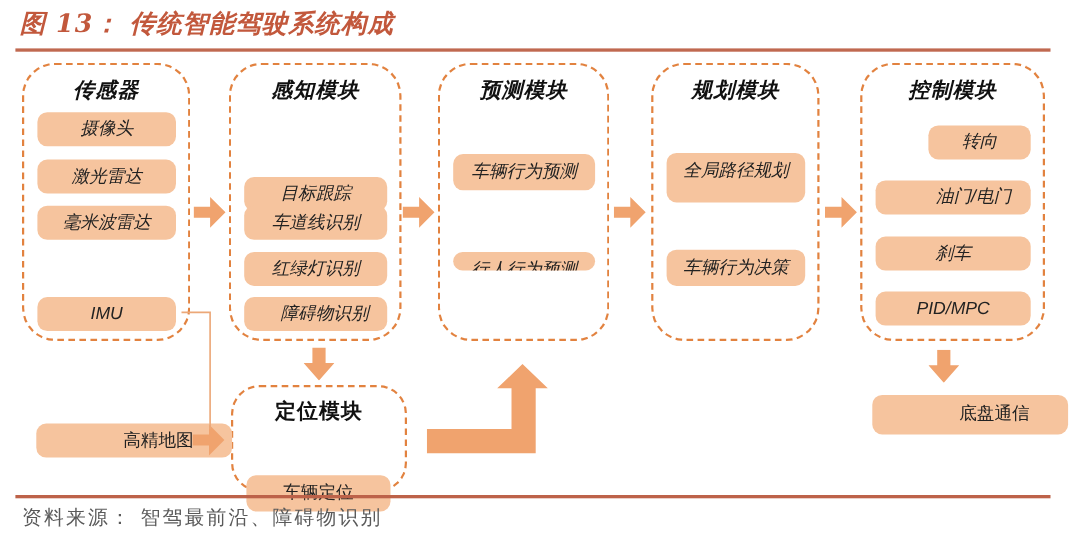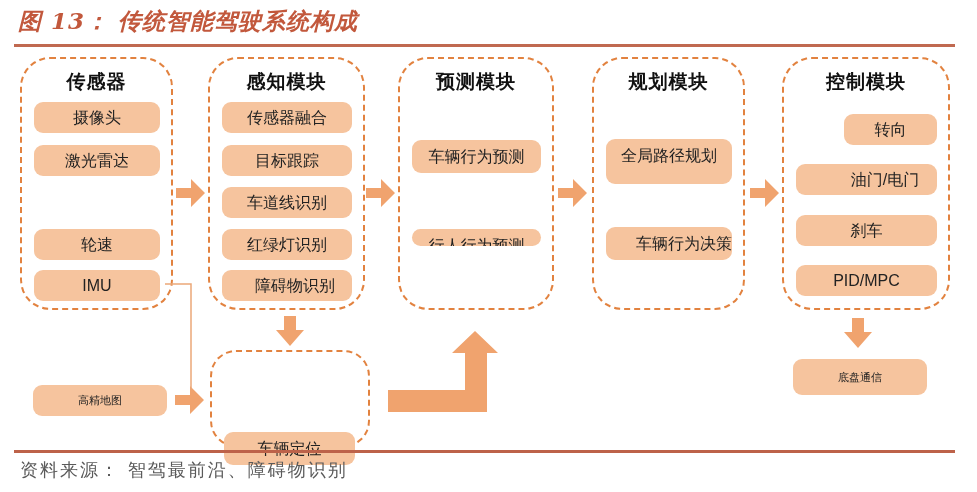--- a/index.html
+++ b/index.html
@@ -13,94 +13,95 @@
     font-style:italic;font-weight:bold;font-size:23px;color:#C2583C;
     letter-spacing:1px;white-space:nowrap;
   }
   .rule{position:absolute;left:14px;width:941px;height:3px;background:#C06950;}
   .rule.top{top:44px;}
   .rule.bottom{top:450px;background:#BD6249;}
   .col{
     position:absolute;top:57px;height:253px;
     border:2px dashed #E2823F;border-radius:30px;background:#ffffff;
     box-sizing:border-box;
+    font-style:italic;
   }
   .col-header{
     position:absolute;top:10px;left:0;right:0;text-align:center;
     font-size:19px;font-weight:bold;color:#111111;letter-spacing:1px;
   }
   .box{
     position:absolute;left:12px;right:11px;height:31px;line-height:31px;
     background:#F6C49E;border-radius:9px;text-align:center;
     font-size:16px;color:#222222;white-space:nowrap;overflow:hidden;
   }
   .loc-col{
     position:absolute;left:210px;top:350px;width:160px;height:97px;
     border:2px dashed #E2823F;border-radius:26px;background:#ffffff;
     box-sizing:border-box;
   }
   .loc-col .col-header{top:9px;}
   .loc-col .box{top:44px;height:33px;line-height:33px;left:12px;right:13px;margin-top:36px;}
   .floating-box{
     position:absolute;background:#F6C49E;border-radius:9px;text-align:center;
-    font-size:11px;color:#222222;white-space:nowrap;
+    font-size:16px;color:#222222;white-space:nowrap;padding-left:44px;
   }
   .arrow-svg{position:absolute;display:block;}
   .source-line{
     position:absolute;left:20px;top:458px;
     font-family:"DejaVu Serif","Liberation Serif",serif;
     font-size:18px;color:#5a5a5a;letter-spacing:2px;white-space:nowrap;
   }
 </style>
 </head>
 <body>
 
 <div class="stage">
 
   <div class="fig-title">图 13： 传统智能驾驶系统构成</div>
   <div class="rule top"></div>
 
   <div class="col" style="left:20px;width:153px;">
     <div class="col-header">传感器</div>
     <div class="box" style="top:43px;">摄像头</div>
     <div class="box" style="top:86px;">激光雷达</div>
-    <div class="box" style="top:170px;">轮速</div>
+    <div class="box" style="top:128px;">毫米波雷达</div>
     <div class="box" style="top:211px;">IMU</div>
   </div>
 
   <div class="col" style="left:208px;width:157px;">
     <div class="col-header">感知模块</div>
-    <div class="box" style="top:43px;">传感器融合</div>
-    <div class="box" style="top:86px;">目标跟踪</div>
+    <div class="box" style="top:102px;">目标跟踪</div>
     <div class="box" style="top:128px;">车道线识别</div>
     <div class="box" style="top:170px;">红绿灯识别</div>
     <div class="box" style="top:211px;padding-left:16px;">障碍物识别</div>
   </div>
 
   <div class="col" style="left:398px;width:156px;">
     <div class="col-header">预测模块</div>
     <div class="box" style="top:81px;height:33px;line-height:33px;">车辆行为预测</div>
     <div class="box" style="top:170px;height:17px;line-height:33px;">行人行为预测</div>
   </div>
 
   <div class="col" style="left:592px;width:153px;">
     <div class="col-header">规划模块</div>
     <div class="box" style="top:80px;height:45px;line-height:33px;">全局路径规划</div>
-    <div class="box" style="top:168px;height:33px;line-height:33px;text-align:right;">车辆行为决策</div>
+    <div class="box" style="top:168px;height:33px;line-height:33px;">车辆行为决策</div>
   </div>
 
   <div class="col" style="left:782px;width:168px;">
     <div class="col-header">控制模块</div>
     <div class="box" style="top:55px;margin-left:48px;">转向</div>
     <div class="box" style="top:105px;padding-left:37px;">油门/电门</div>
     <div class="box" style="top:156px;">刹车</div>
     <div class="box" style="top:206px;">PID/MPC</div>
   </div>
 
   <div class="loc-col">
+    <div class="col-header">定位模块</div>
     <div class="box">车辆定位</div>
   </div>
 
   <div class="floating-box" style="left:33px;top:385px;width:134px;height:31px;line-height:31px;">高精地图</div>
   <div class="floating-box" style="left:793px;top:359px;width:134px;height:36px;line-height:36px;">底盘通信</div>
 
   <svg class="arrow-svg" style="left:176px;top:178px;" width="30" height="30" viewBox="0 0 30 30">
     <polygon points="0,10 15,10 15,1 29,15 15,29 15,20 0,20" fill="#F0A36E"></polygon>
   </svg>
   <svg class="arrow-svg" style="left:366px;top:178px;" width="30" height="30" viewBox="0 0 30 30">

